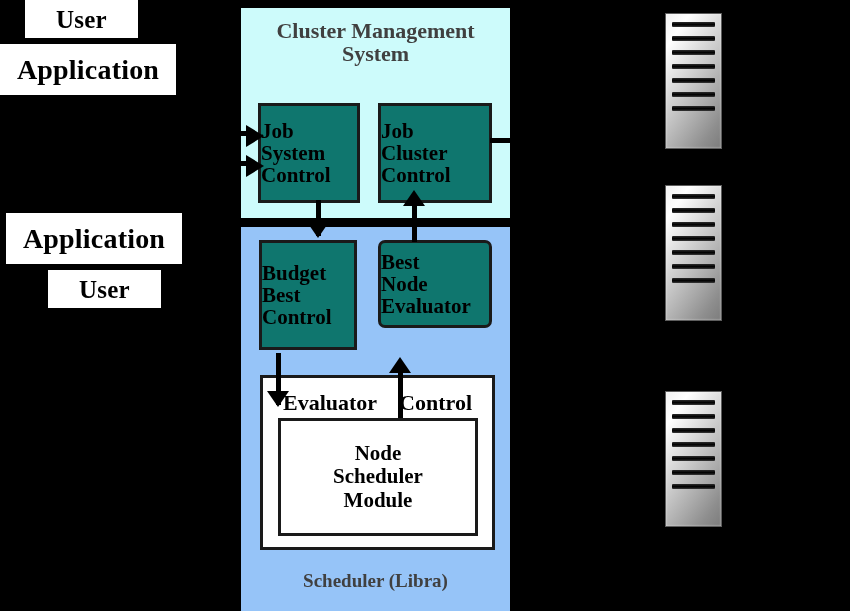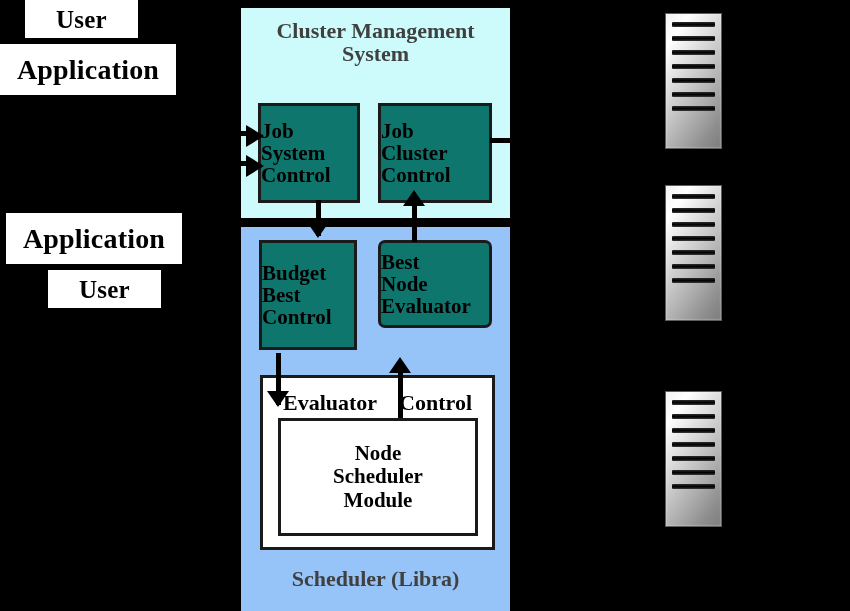--- a/index.html
+++ b/index.html
@@ -196,21 +196,21 @@
 
   <div class="abs hline" style="left:232px; top:131px; width:20px;"></div>
   <div class="arrow-right" style="left:246px; top:125px;"></div>
 
   <div class="abs hline" style="left:232px; top:161px; width:20px;"></div>
   <div class="arrow-right" style="left:246px; top:155px;"></div>
 
   <div class="abs hline" style="left:490px; top:138px; width:25px;"></div>
 
   <div class="abs region-sched" style="left:238px; top:224px; width:275px; height:387px;">
-    <div class="region-title" style="bottom:20px; font-size:22px;">
+    <div class="region-title" style="bottom:20px; font-size:19px;">
       <span>Scheduler (Libra)</span>
     </div>
   </div>
 
   <div class="abs vline" style="left:316px; top:200px; height:36px;"></div>
   <div class="arrow-down" style="left:307px; top:222px;"></div>
 
   <div class="abs vline" style="left:412px; top:204px; height:38px;"></div>
   <div class="arrow-up" style="left:403px; top:190px;"></div>
 

